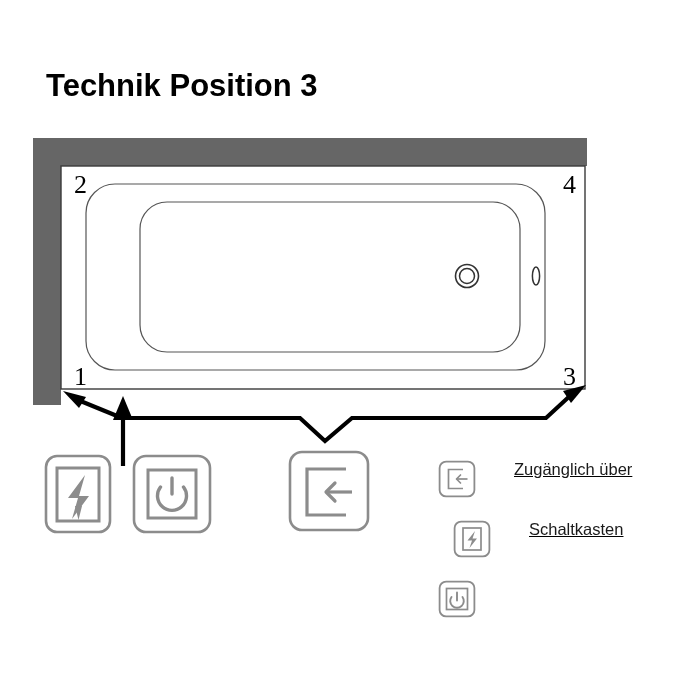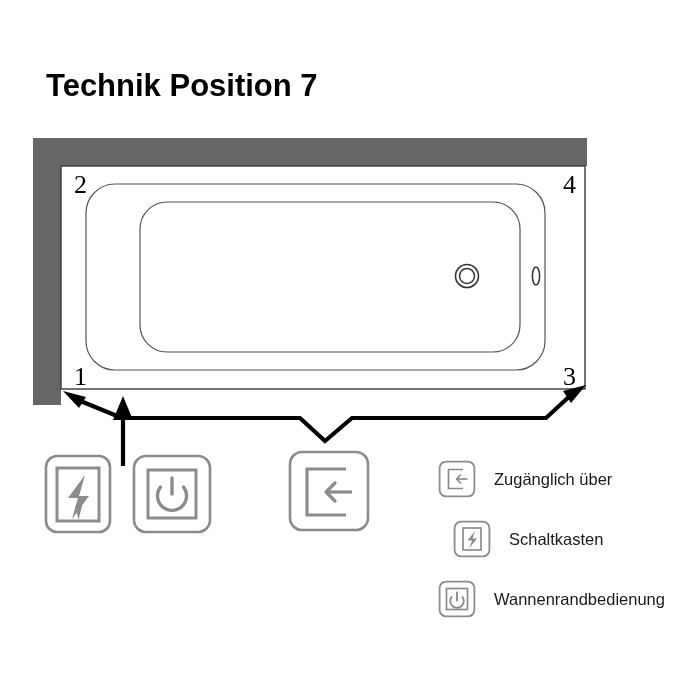--- a/index.html
+++ b/index.html
@@ -32,40 +32,41 @@
     font-family: "Liberation Sans", sans-serif;
   }
   #diagram-svg {
     position: absolute;
     left: 0;
     top: 0;
   }
   .legend-row {
     position: absolute;
     display: flex;
-    align-items: center;
-    gap: 18px;
+    align-items: flex-start;
+    gap: 38px;
+    text-decoration: underline;
   }
   .legend-label {
     font-size: 16.5px;
     color: #1a1a1a;
     white-space: nowrap;
     font-family: "Liberation Sans", sans-serif;
   }
   #legend-row-0 { left: 438px; top: 460px; }
   #legend-row-1 { left: 438px; top: 520px; margin-left: 15px; }
   #legend-row-2 { left: 438px; top: 580px; }
   .icon-svg { display: block; }
 </style>
 </head>
 <body>
 
 <div id="page">
 
-  <div id="title">Technik Position 7</div>
+  <div id="title">Technik Position 3</div>
 
   <svg id="diagram-svg" width="700" height="700" viewBox="0 0 700 700">
 
     <g>
       <rect x="33" y="138" width="554" height="28" fill="#666666"></rect>
       <rect x="33" y="138" width="28" height="267" fill="#666666"></rect>
     </g>
 
     <g>
       <rect x="61" y="166" width="524" height="223" fill="#ffffff" stroke="#3a3a3a" stroke-width="1.4"></rect>
@@ -156,16 +157,15 @@
     <span class="legend-label">Schaltkasten</span>
   </div>
 
   <div class="legend-row" id="legend-row-2">
     <svg class="icon-svg" width="38" height="38" viewBox="0 0 38 38">
       <rect x="1.6" y="1.6" width="34.8" height="34.8" rx="6.5" ry="6.5" fill="#ffffff" stroke="#8c8c8c" stroke-width="1.8"></rect>
       <rect x="8.5" y="8.5" width="21" height="21" fill="none" stroke="#8c8c8c" stroke-width="1.7"></rect>
       <path d="M 13.5 17 A 6.8 6.8 0 1 0 24.5 17" fill="none" stroke="#8c8c8c" stroke-width="1.9" stroke-linecap="round"></path>
       <line x1="19" y1="12.5" x2="19" y2="20.5" stroke="#8c8c8c" stroke-width="1.9" stroke-linecap="round"></line>
     </svg>
-    <span class="legend-label">Wannenrandbedienung</span>
   </div>
 
 </div>
 
 </body></html>

